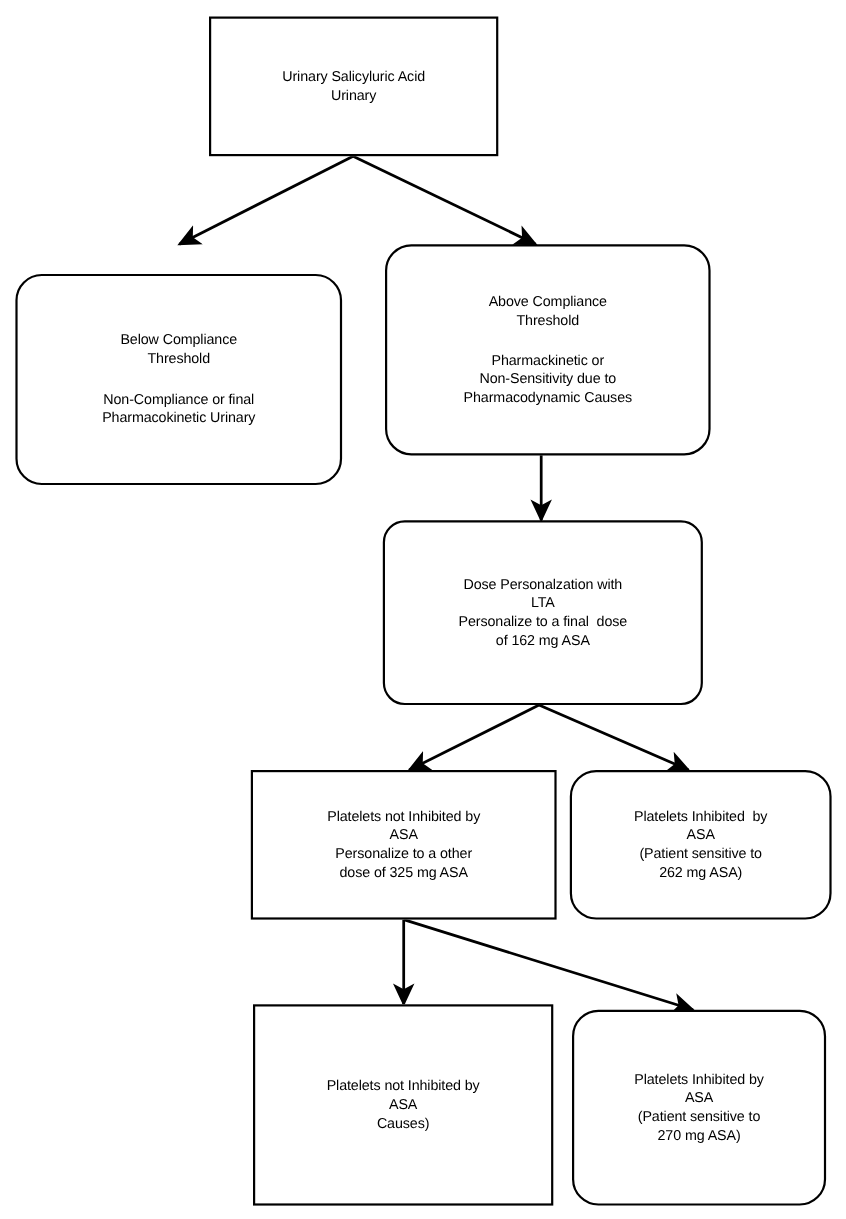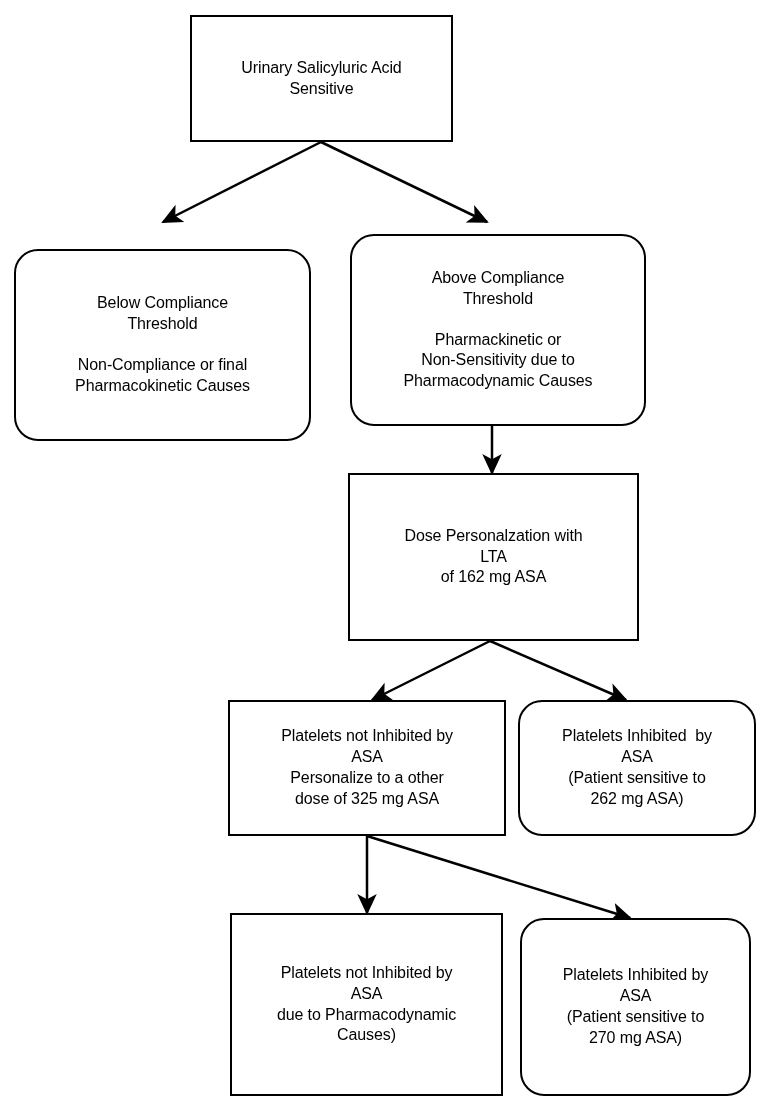--- a/index.html
+++ b/index.html
@@ -30,35 +30,35 @@
     position: absolute;
     box-sizing: border-box;
     border: 2.5px solid #000000;
     background: #ffffff;
     display: flex;
     flex-direction: column;
     align-items: center;
     justify-content: center;
     text-align: center;
     color: #000000;
-    font-size: 16px;
+    font-size: 13px;
     line-height: 1.30;
     letter-spacing: -0.1px;
     padding: 2px 4px;
     z-index: 2;
   }
   .node.rounded { border-radius: 24px; }
   .node .ln { display: block; white-space: pre; }
   .node .gap { display: block; height: 20px; }
 
   
   #n1 { left: 190px; top: 15px;  width: 263px; height: 127px; }
   #n2 { left: 14px;  top: 222px; width: 297px; height: 192px; margin-top: 27px; }
-  #n3 { left: 350px; top: 222px; width: 296px; height: 192px; margin-top: 12px; }
-  #n4 { left: 348px; top: 473px; width: 291px; height: 168px; }
+  #n3 { left: 350px; top: 222px; width: 296px; height: 192px; }
+  #n4 { left: 348px; top: 473px; width: 291px; height: 168px; border-radius: 20px; }
   #n5 { left: 228px; top: 700px; width: 278px; height: 136px; }
   #n6 { left: 518px; top: 700px; width: 238px; height: 136px; }
   #n7 { left: 230px; top: 913px; width: 273px; height: 183px; }
   #n8 { left: 520px; top: 918px; width: 231px; height: 178px; }
 </style>
 </head>
 <body>
 
 <div id="canvas">
 
@@ -79,64 +79,64 @@
 
     <line x1="490" y1="641" x2="626" y2="700" stroke="#000000" stroke-width="2.5" marker-end="url(#arrowhead)"></line>
 
     <line x1="367" y1="836" x2="367" y2="913" stroke="#000000" stroke-width="2.5" marker-end="url(#arrowhead)"></line>
 
     <line x1="367" y1="836" x2="630" y2="918" stroke="#000000" stroke-width="2.5" marker-end="url(#arrowhead)"></line>
   </svg>
 
   <div class="node" id="n1">
     <span class="ln">Urinary Salicyluric Acid</span>
-    <span class="ln">Sensitive</span>
+    <span class="ln">Urinary</span>
   </div>
 
   <div class="node rounded" id="n2">
     <span class="ln">Below Compliance</span>
     <span class="ln">Threshold</span>
     <span class="gap"></span>
     <span class="ln">Non-Compliance or final</span>
-    <span class="ln">Pharmacokinetic Causes</span>
+    <span class="ln">Pharmacokinetic Urinary</span>
   </div>
 
   <div class="node rounded" id="n3">
     <span class="ln">Above Compliance</span>
     <span class="ln">Threshold</span>
     <span class="gap"></span>
     <span class="ln">Pharmackinetic or</span>
     <span class="ln">Non-Sensitivity due to</span>
     <span class="ln">Pharmacodynamic Causes</span>
   </div>
 
   <div class="node" id="n4">
     <span class="ln">Dose Personalzation with</span>
     <span class="ln">LTA</span>
+    <span class="ln">Personalize to a final  dose</span>
     <span class="ln">of 162 mg ASA</span>
   </div>
 
   <div class="node" id="n5">
     <span class="ln">Platelets not Inhibited by</span>
     <span class="ln">ASA</span>
     <span class="ln">Personalize to a other</span>
     <span class="ln">dose of 325 mg ASA</span>
   </div>
 
   <div class="node rounded" id="n6">
     <span class="ln">Platelets Inhibited  by</span>
     <span class="ln">ASA</span>
     <span class="ln">(Patient sensitive to</span>
     <span class="ln">262 mg ASA)</span>
   </div>
 
   <div class="node" id="n7">
     <span class="ln">Platelets not Inhibited by</span>
     <span class="ln">ASA</span>
-    <span class="ln">due to Pharmacodynamic</span>
     <span class="ln">Causes)</span>
   </div>
 
   <div class="node rounded" id="n8">
     <span class="ln">Platelets Inhibited by</span>
     <span class="ln">ASA</span>
     <span class="ln">(Patient sensitive to</span>
     <span class="ln">270 mg ASA)</span>
   </div>
 

